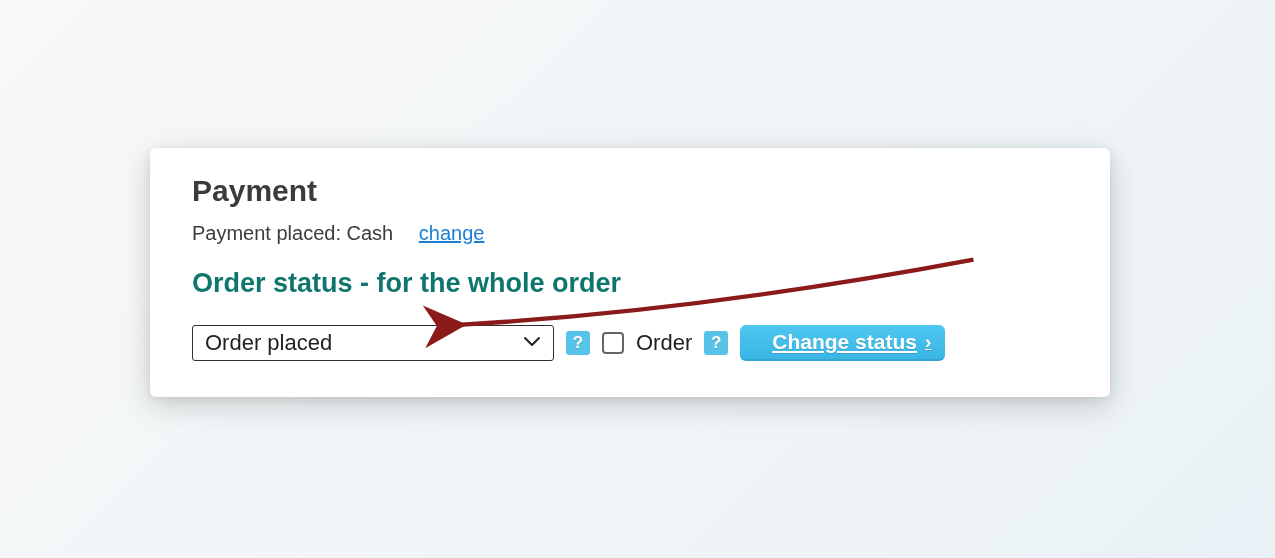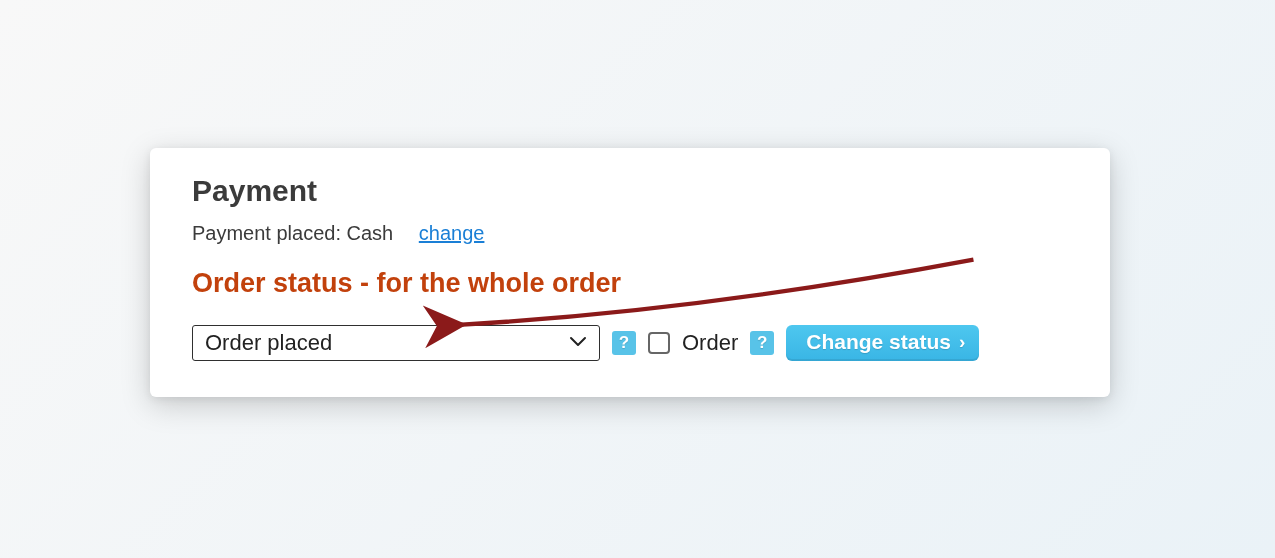--- a/index.html
+++ b/index.html
@@ -49,34 +49,34 @@
     .change-link {
       color: #1a7fd6;
       text-decoration: underline;
       margin-left: 20px;
       cursor: pointer;
     }
 
     .subsection-title {
       font-size: 27px;
       font-weight: 700;
-      color: #c2410c;
+      color: #0f766e;
       margin-bottom: 26px;
       margin-top: 23px;
     }
 
     .status-row {
       display: flex;
       align-items: center;
       gap: 12px;
     }
 
     .status-select {
       position: relative;
-      width: 408px;
+      width: 362px;
       height: 36px;
       border: 1.5px solid #2f2f2f;
       border-radius: 3px;
       background: #ffffff;
       display: flex;
       align-items: center;
       padding: 0 12px;
       cursor: pointer;
     }
 
@@ -122,27 +122,28 @@
       color: #222;
     }
 
     .change-status-btn {
       background: linear-gradient(180deg, #4ec7ef 0%, #39b5e5 100%);
       color: #ffffff;
       font-size: 21px;
       font-weight: 700;
       border: none;
       border-radius: 6px;
-      padding: 5px 14px 7px 20px;
+      padding: 5px 14px 7px 32px;
       cursor: pointer;
       display: flex;
       align-items: center;
       gap: 8px;
       text-shadow: 0 1px 1px rgba(0,0,0,0.15);
       box-shadow: inset 0 -2px 0 rgba(0,0,0,0.08);
+      text-decoration: underline;
     }
 
     .change-status-btn .chev {
       font-size: 19px;
       font-weight: 700;
     }
 
     .annotation-arrow {
       position: absolute;
       top: 0;

